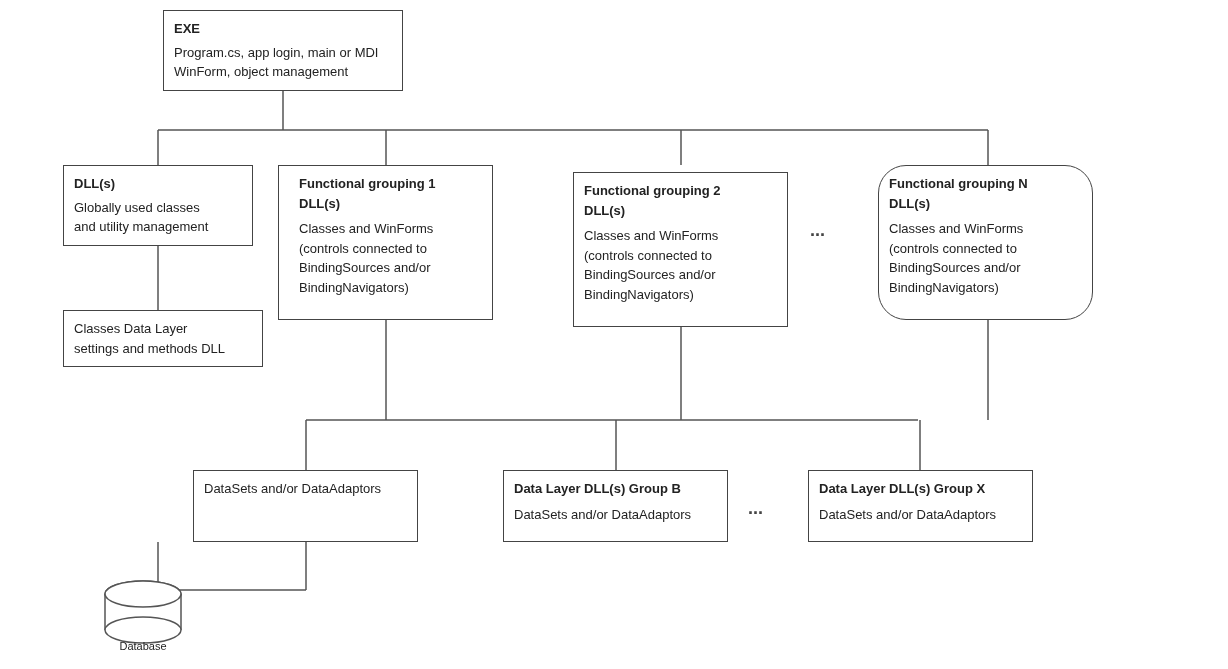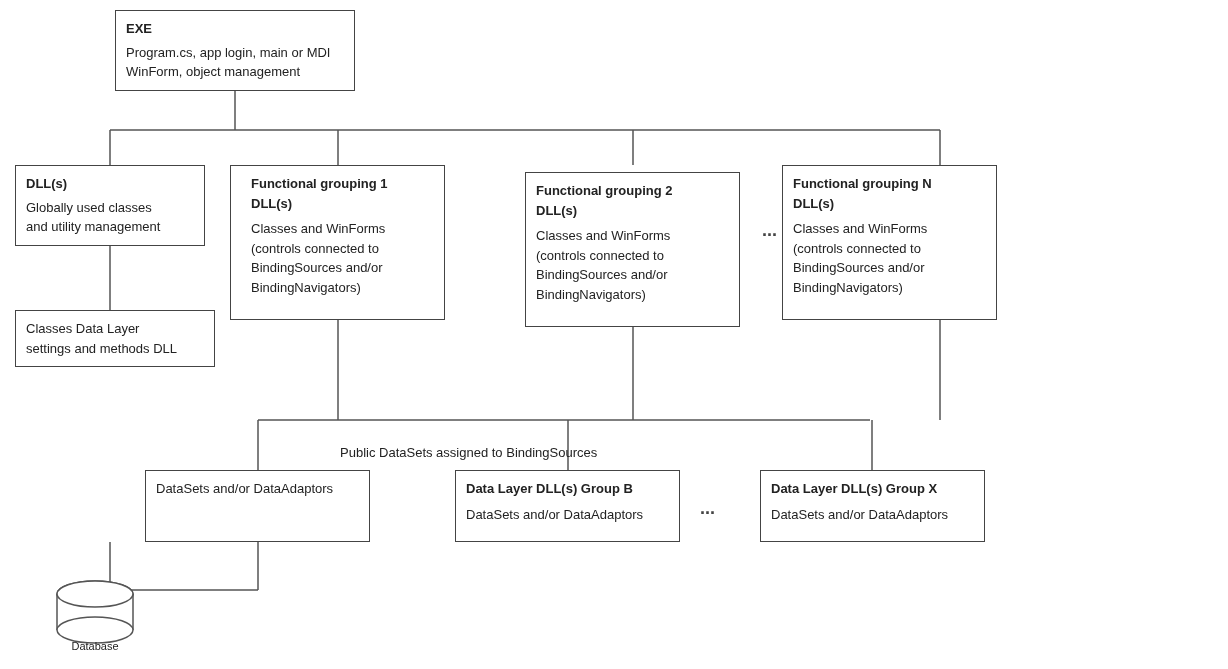--- a/index.html
+++ b/index.html
@@ -10,20 +10,21 @@
       color: #222;
       width: 1228px;
       height: 669px;
       overflow: hidden;
       position: relative;
     }
     .diagram {
       position: relative;
       width: 1032px;
       height: 669px;
+      margin-left: 48px;
     }
     .box {
       position: absolute;
       border: 1.5px solid #444;
       background: #fff;
       padding: 8px 10px;
       line-height: 1.5;
     }
     .box-title {
       font-weight: normal;
@@ -121,30 +122,29 @@
     <div style="font-weight:bold; margin-bottom:6px; white-space:pre-line;">Functional grouping 2
 DLL(s)</div>
     <div style="white-space:pre-line;">Classes and WinForms
 (controls connected to
 BindingSources and/or
 BindingNavigators)</div>
   </div>
 
   <div class="dots" style="left:762px; top:220px;">...</div>
 
-  <div class="box" style="left:782px; top:165px; width:215px; min-height:155px;">
+  <div class="box" style="left:830px; top:165px; width:215px; min-height:155px;border-radius:28px;">
     <div style="font-weight:bold; margin-bottom:6px; white-space:pre-line;">Functional grouping N
 DLL(s)</div>
     <div style="white-space:pre-line;">Classes and WinForms
 (controls connected to
 BindingSources and/or
 BindingNavigators)</div>
   </div>
 
-  <div class="label-text" style="left:340px; top:445px;">Public DataSets assigned to BindingSources</div>
 
   <div class="box" style="left:145px; top:470px; width:225px; min-height:72px;">
     <div>DataSets and/or DataAdaptors</div>
   </div>
 
   <div class="box" style="left:455px; top:470px; width:225px; min-height:72px;">
     <div style="font-weight:bold; margin-bottom:6px;">Data Layer DLL(s) Group B</div>
     <div>DataSets and/or DataAdaptors</div>
   </div>
 

